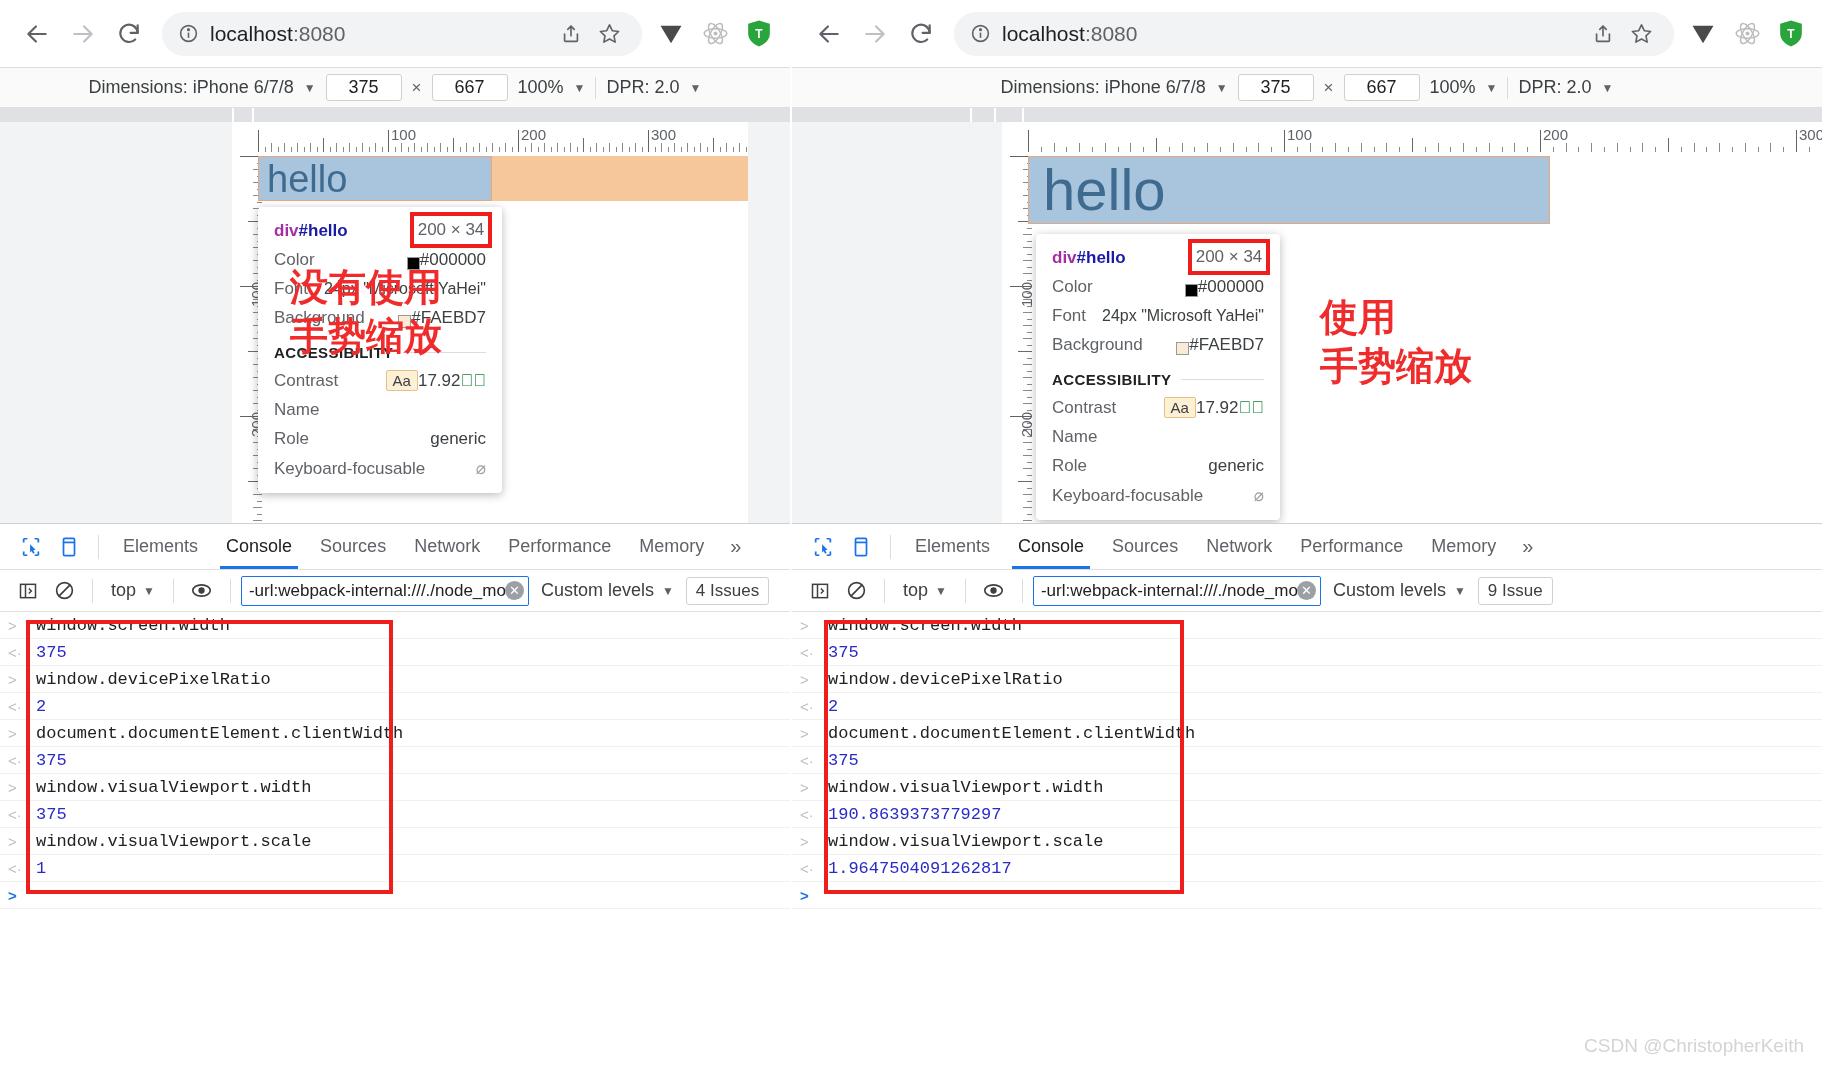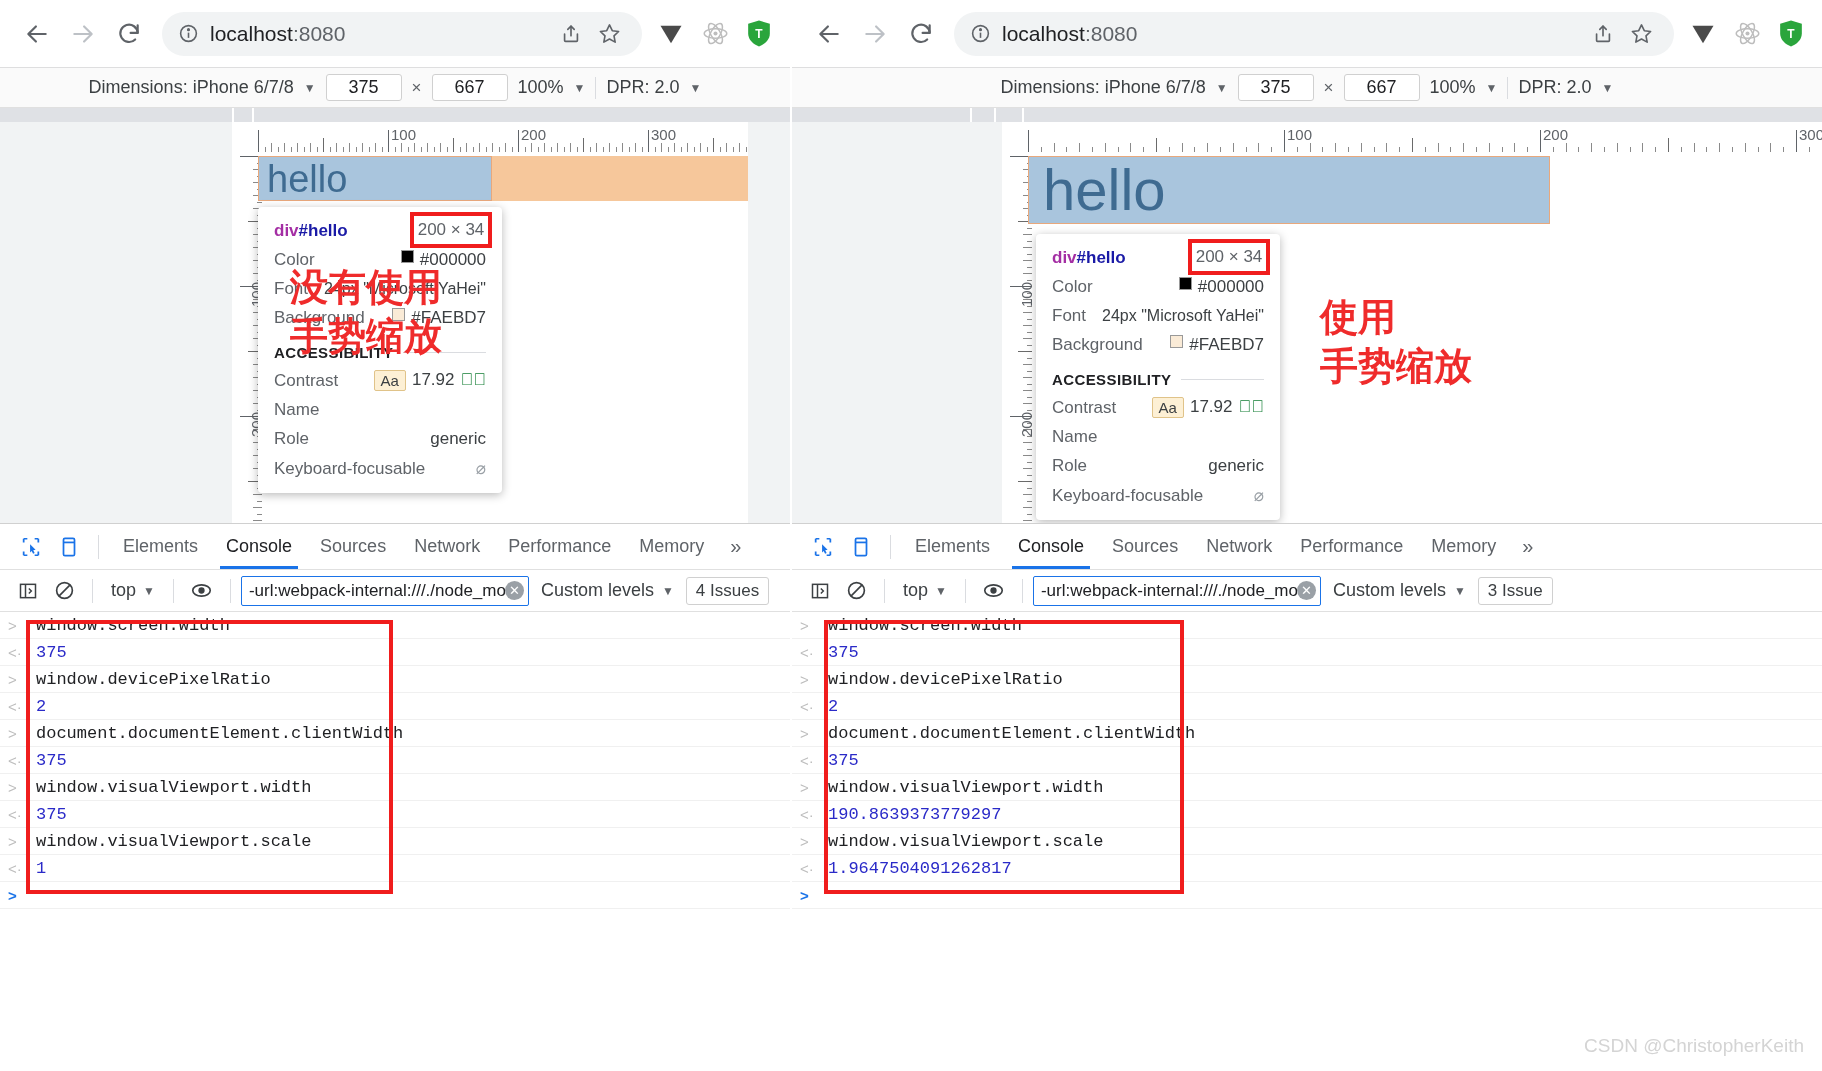--- a/index.html
+++ b/index.html
@@ -95,21 +95,21 @@
   
   .tip {
     position:absolute; background:#fff; border-radius:4px;
     box-shadow:0 2px 10px rgba(0,0,0,.28); padding:14px 16px 14px 16px;
   }
   .tip-title { font-weight:bold; font-size:17px; }
   .tip-title .tag { color:#a42ea4; }
   .tip-title .id  { color:#1a1aa6; }
   .tip-row { display:flex; align-items:center; margin-top:9px; font-size:17px; color:#5f6368; }
   .tip-row .k { flex:0 0 auto; }
-  .tip-row .v { margin-left:auto; color:#3c4043; display:flex; align-items:flex-start; gap:6px; white-space:nowrap; }
+  .tip-row .v { margin-left:auto; color:#3c4043; display:flex; align-items:flex-end; white-space:nowrap; }
   .swatch { width:13px;height:13px;display:inline-block;border:1px solid #999; }
   .tip-sec { display:flex; align-items:center; gap:10px; margin-top:16px; }
   .tip-sec b { font-size:15px; letter-spacing:.4px; color:#202124; font-weight:bold; }
   .tip-sec i { flex:1 1 auto; height:1px; background:#dadce0; display:block; }
   .aa {
     background:#fdf0d5; border:1px solid #e0c389; border-radius:2px;
     font-size:15px; color:#3c4043; padding:1px 6px;
   }
   .okmark { color:#188038; font-size:17px; }
   .nomark { color:#9aa0a6; font-size:17px; }
@@ -936,21 +936,21 @@
         </span>
         <span class="dt-sep"></span>
         <span class="filter-input" title="Filter">
           <span class="ftext">-url:webpack-internal:///./node_modul</span>
           <span class="clear-x">✕</span>
         </span>
         <span class="levels">
           <span>Custom levels</span>
             <span class="caret">▼</span>
         </span>
-        <span class="issues">3 Issue</span>
+        <span class="issues">9 Issue</span>
       </div>
 
       <div class="console-body" style="height:460px;">
         <div id="cl-R">
             <div class="c-line">
               <span class="c-gutter">&gt;</span>
               <span class="c-in">window.screen.width</span>
             </div>
             <div class="c-line">
               <span class="c-gutter">&lt;·</span>

